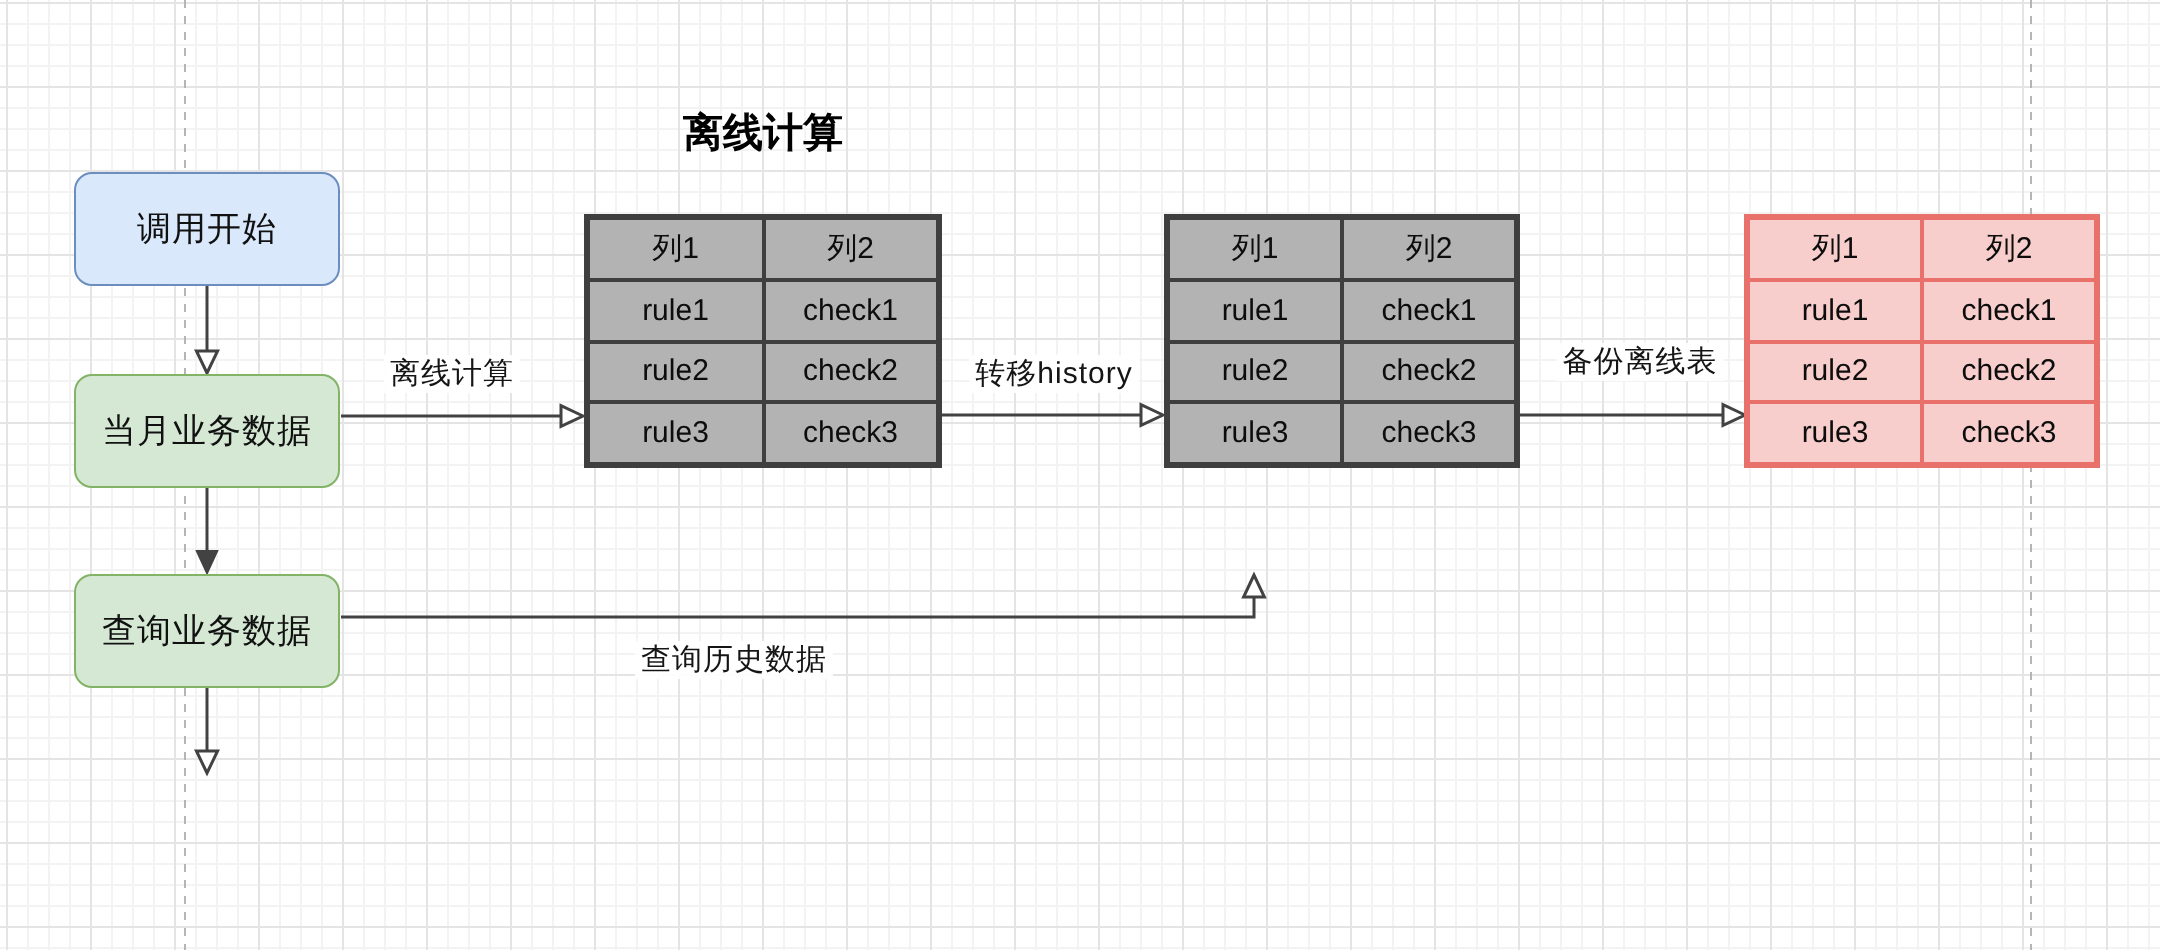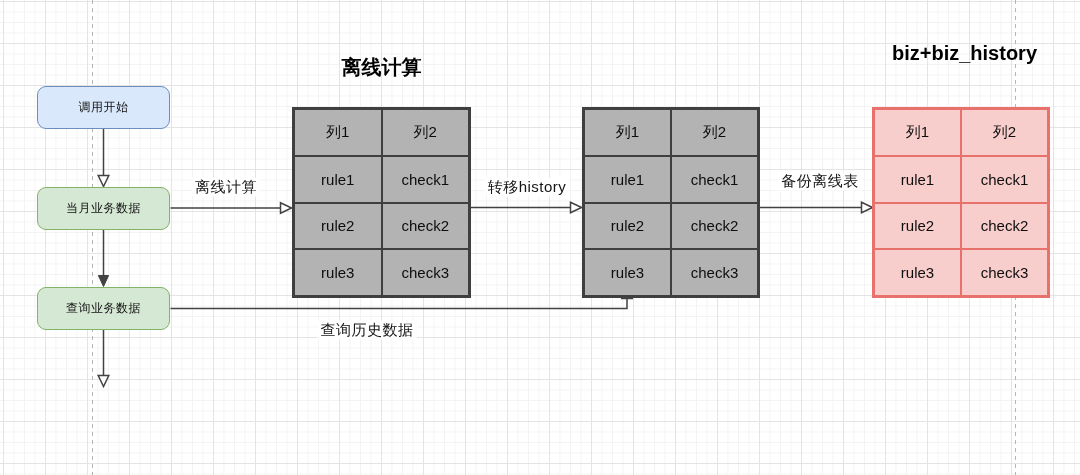--- a/index.html
+++ b/index.html
@@ -13,29 +13,29 @@
       linear-gradient(to bottom,#e4e4e4 1px,transparent 1px) 3px 1px / 42px 42px,
       linear-gradient(to right,#f3f3f3 1px,transparent 1px) 3px 1px / 10.5px 10.5px,
       linear-gradient(to bottom,#f3f3f3 1px,transparent 1px) 3px 1px / 10.5px 10.5px,
       #ffffff;
   }
   .dashed-v{
     position:absolute;top:0;width:1px;height:475px;z-index:1;
     background:repeating-linear-gradient(to bottom,#b5b5b5 0 4px,transparent 4px 8px);
   }
   .node{
-    position:absolute;left:37px;width:133px;height:43px;
+    position:absolute;left:37px;width:133px;height:57px;
     border-radius:9px;box-sizing:border-box;z-index:3;
     display:flex;align-items:center;justify-content:center;
-    font-size:12px;font-weight:500;color:#111;letter-spacing:.5px;
+    font-size:17px;font-weight:500;color:#111;letter-spacing:.5px;
   }
   .node-blue{background:#dae8fc;border:1.5px solid #6c8ebf;}
   .node-green{background:#d5e8d4;border:1.5px solid #82b366;font-family:Liberation Mono, monospace;}
   .dtable{
-    position:absolute;top:107px;width:179px;height:191px;box-sizing:border-box;
+    position:absolute;top:107px;width:179px;height:127px;box-sizing:border-box;
     display:grid;grid-template-columns:1fr 1fr;grid-template-rows:repeat(4,1fr);
     z-index:3;
   }
   .dtable.gray{border:2px solid #3f3f3f;}
   .dtable.gray .cell{background:#b3b3b3;border:1px solid #3f3f3f;}
   .dtable.pink{border:2px solid #e8716b;}
   .dtable.pink .cell{background:#f8cecc;border:1px solid #e8716b;}
   .cell{
     display:flex;align-items:center;justify-content:center;
     font-size:15px;color:#0d0d0d;box-sizing:border-box;
@@ -105,21 +105,20 @@
     </div>
   <div class="node node-green" style="top:187px">
       <span>当月业务数据</span>
     </div>
   <div class="node node-green" style="top:287px">
       <span>查询业务数据</span>
     </div>
 
   <div class="table-title" style="left:292px;width:179px;top:53px">离线计算</div>
   <div class="table-title" style="left:867px;width:195px;top:39px">
-    <div>biz+biz_history</div>
   </div>
 
   <div class="dtable gray" style="left:292px">
     <div class="cell">列1</div>
     <div class="cell">列2</div>
     <div class="cell">rule1</div>
     <div class="cell">check1</div>
     <div class="cell">rule2</div>
     <div class="cell">check2</div>
     <div class="cell">rule3</div>

